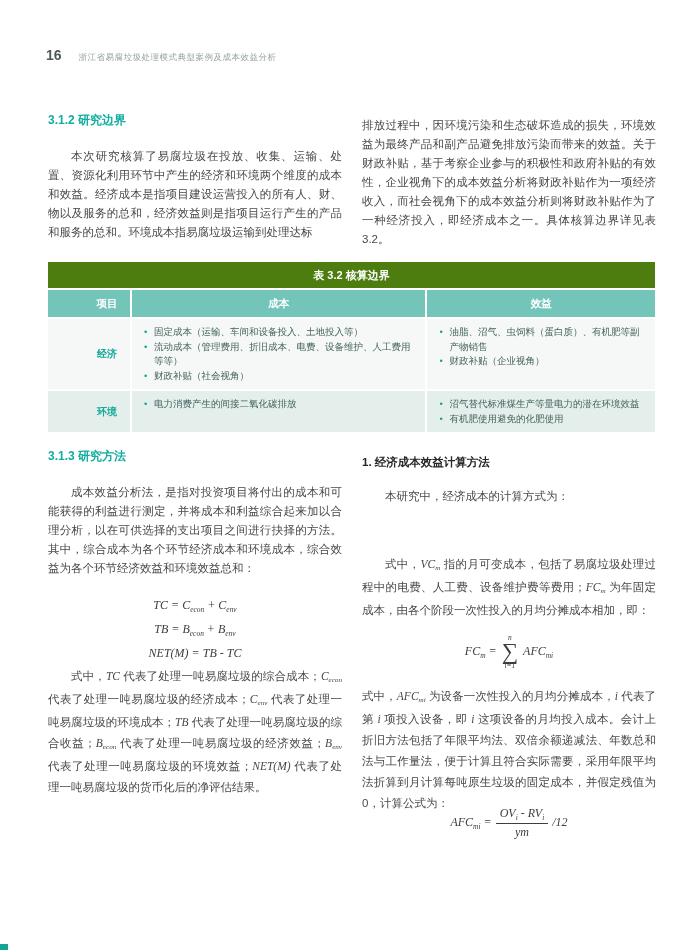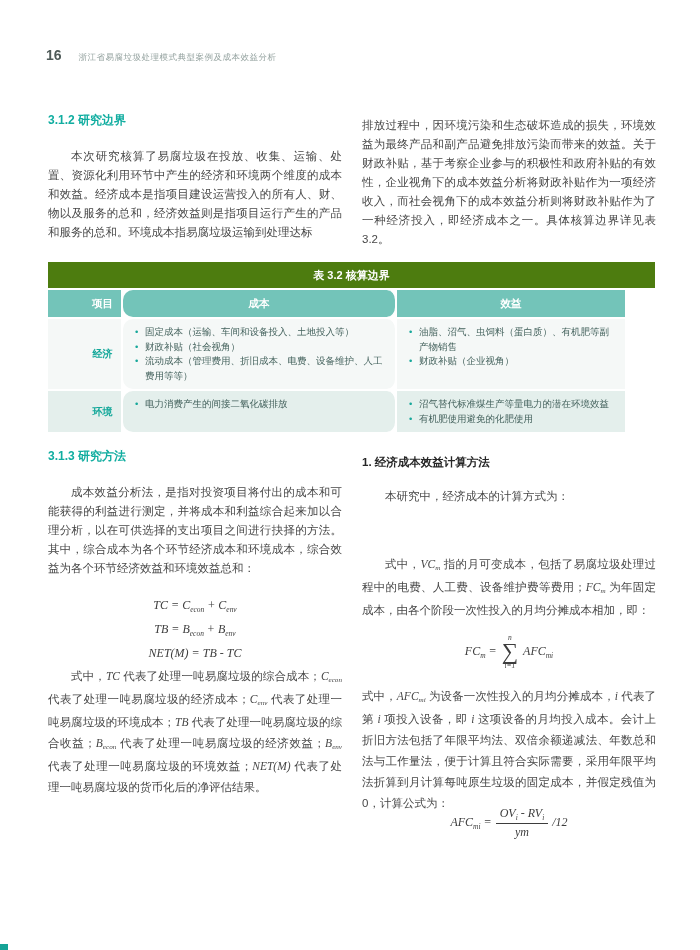--- a/index.html
+++ b/index.html
@@ -26,22 +26,22 @@
   .v { font-family:"Liberation Serif","DejaVu Serif",serif; font-style:italic; }
   sub { font-family:"Liberation Serif","DejaVu Serif",serif; font-style:italic;
         font-size:0.62em; vertical-align:baseline; position:relative; top:0.35em; }
 
   
   .tbl { position:absolute; left:48px; top:262px; width:607px; font-size:9.5px; }
   .tbl-title { height:26px; background:#4d7c0f; color:#fff; font-weight:bold; font-size:11px;
                display:flex; align-items:center; justify-content:center; border-bottom:2px solid #fff; }
   .trow { display:flex; border-bottom:2px solid #fff; }
   .tcell { box-sizing:border-box; }
-  .c0 { width:75px; border-right:2px solid #fff; display:flex; align-items:center; justify-content:center;padding-left:36px; }
-  .c1 { width:274px; border-right:2px solid #fff;border-radius:10px; }
+  .c0 { width:84px; border-right:2px solid #fff; display:flex; align-items:center; justify-content:center;padding-left:36px; }
+  .c1 { width:296px; border-right:2px solid #fff; }
   .c2 { width:228px; }
   .thead .tcell { background:#73c4b9; color:#fff; font-weight:bold; font-size:10.5px;
                   height:27px; display:flex; align-items:center; justify-content:center; }
   .rowa .tcell { background:#f5f8f7; }
   .rowb .tcell { background:#e4efec; }
   .rlabel { color:#14a89a; font-weight:bold; font-size:10px; }
   .tbl ul { margin:0; padding:6px 10px 6px 12px; list-style:none; }
   .tbl li { position:relative; padding-left:10px; line-height:14.5px; color:#44625d; }
   .tbl li::before { content:"•"; position:absolute; left:0; top:0; color:#18a89b; }
 
@@ -89,22 +89,22 @@
       <div class="tcell c1">成本</div>
       <div class="tcell c2">效益</div>
     </div>
     <div class="trow rowa">
       <div class="tcell c0">
           <span class="rlabel">经济</span>
         </div>
       <div class="tcell c1">
         <ul>
           <li>固定成本（运输、车间和设备投入、土地投入等）</li>
+          <li>流动成本（管理费用、折旧成本、电费、设备维护、人工费用等等）</li>
           <li>财政补贴（社会视角）</li>
-          <li>流动成本（管理费用、折旧成本、电费、设备维护、人工费用等等）</li>
         </ul>
       </div>
       <div class="tcell c2">
         <ul>
           <li>油脂、沼气、虫饲料（蛋白质）、有机肥等副产物销售</li>
           <li>财政补贴（企业视角）</li>
         </ul>
       </div>
     </div>
     <div class="trow rowb">

